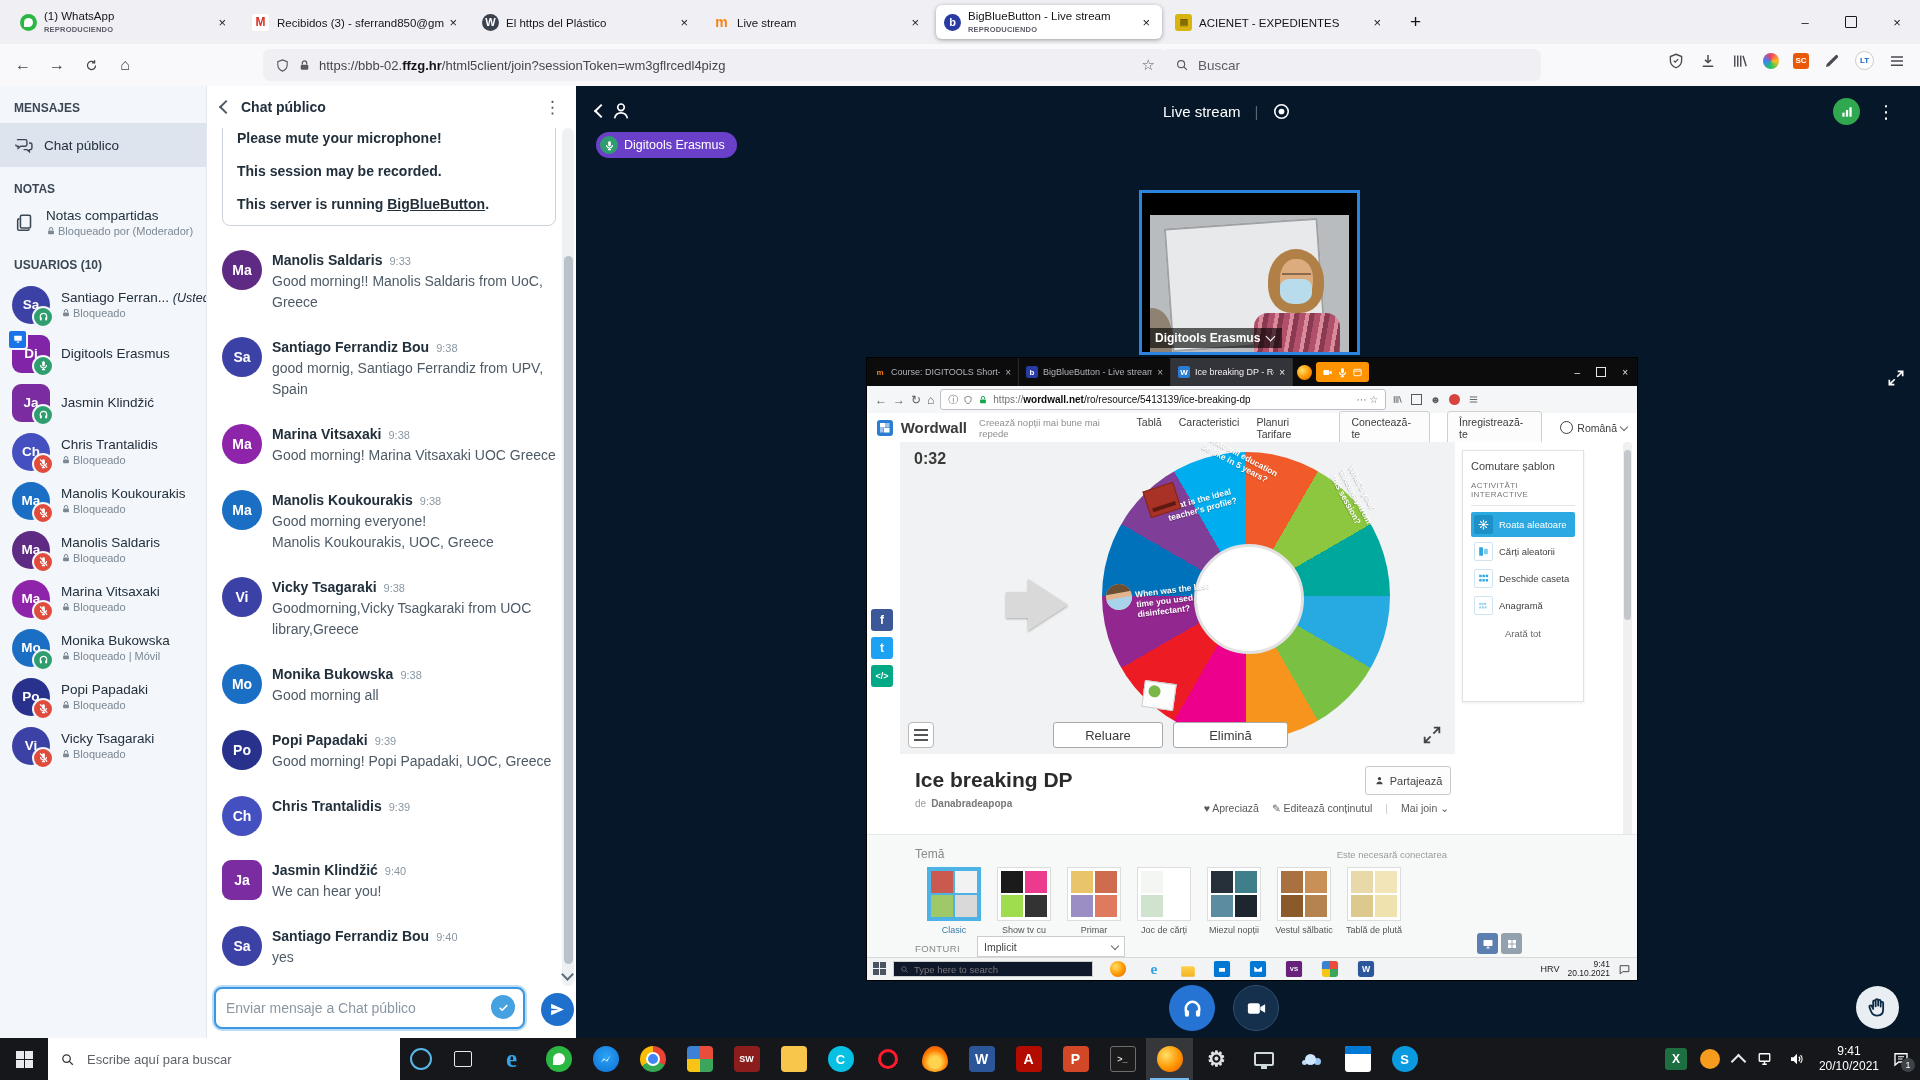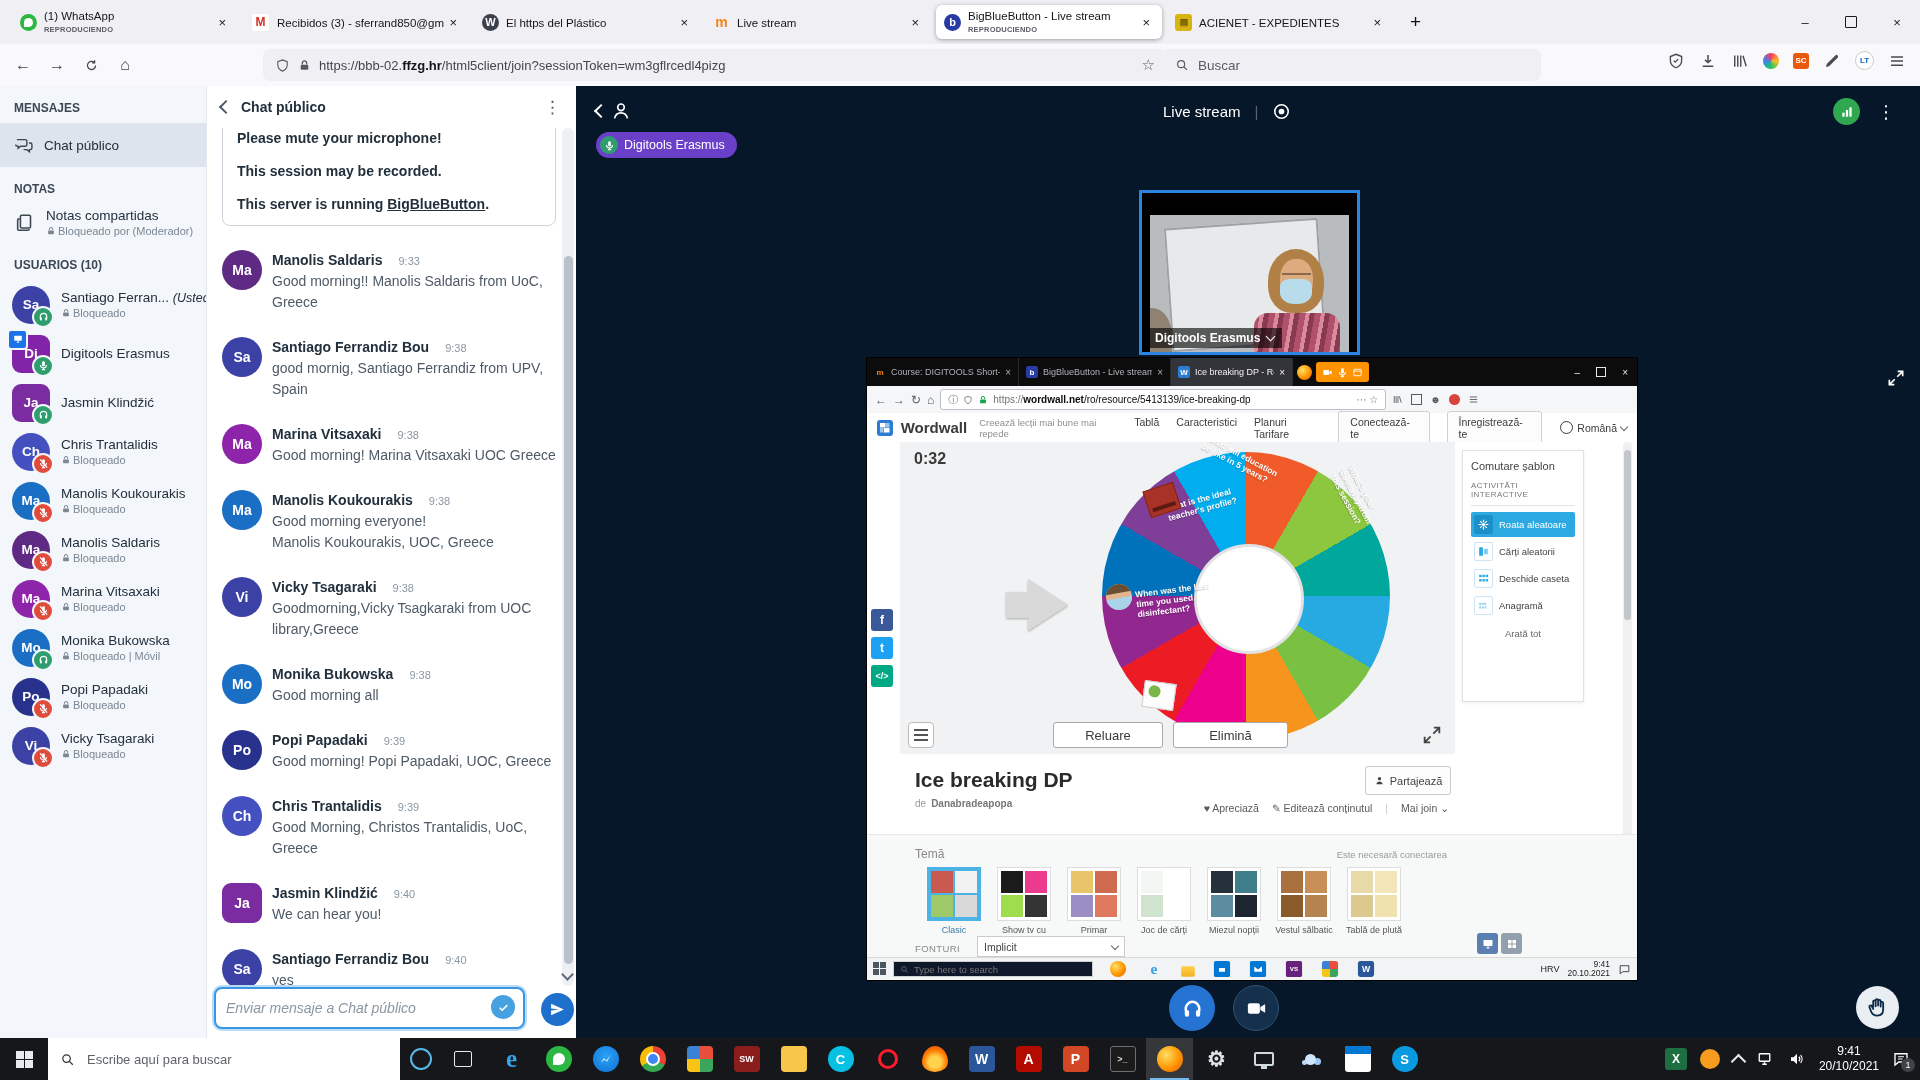--- a/index.html
+++ b/index.html
@@ -78,28 +78,28 @@
   .cscroll{position:absolute;top:42px;left:0;right:16px;bottom:52px;overflow:hidden;padding:0 4px 0 15px;}
   .sysbox{border:1px solid #ccd3da;border-radius:8px;padding:12px 14px;margin-top:-12px;}
   .sysline{font-size:14px;font-weight:bold;color:#22303c;margin-top:15px;line-height:18px;}
   .sysline:first-child{margin-top:0;}
   .sysline u{text-decoration:underline;}
   .msg{display:flex;gap:10px;margin-top:24px;}
   .mav{width:40px;height:40px;flex:0 0 40px;border-radius:50%;display:flex;align-items:center;justify-content:center;color:#fff;font-weight:bold;font-size:14px;}
   .mav.square{border-radius:9px;}
   .mhead{line-height:20px;}
   .mname{font-size:14px;font-weight:bold;color:#22303c;}
-  .mtime{font-size:11px;color:#8a97a3;margin-left:16px;}
+  .mtime{font-size:11px;color:#8a97a3;margin-left:7px;}
   .mline{font-size:14px;color:#4e5a66;line-height:21px;}
   .csb{position:absolute;top:42px;right:2px;bottom:52px;width:12px;background:#eef1f4;border-radius:6px;}
   .csbthumb{position:absolute;left:1.5px;top:128px;height:708px;width:9px;background:#b9c2cb;border-radius:5px;}
   .sdown{position:absolute;right:4px;bottom:58px;width:10px;height:10px;}
   .sdown::before{content:"";position:absolute;left:1px;top:0;width:7px;height:7px;border-right:2px solid #5e6a75;border-bottom:2px solid #5e6a75;transform:rotate(45deg);}
   .cinput{position:absolute;left:7px;bottom:9px;width:307px;height:38px;background:#fff;border:2px solid #3a95e5;box-shadow:0 0 0 2px #badcf6;border-radius:8px;display:flex;align-items:center;}
-  .cinput input{border:0;outline:0;background:transparent;flex:1;height:100%;padding:0 36px 0 10px;font-size:14px;color:#22303c;font-family:"Liberation Sans",sans-serif;font-style:italic;}
+  .cinput input{border:0;outline:0;background:transparent;flex:1;height:100%;padding:0 36px 0 10px;font-size:14px;color:#22303c;font-family:"Liberation Sans",sans-serif;}
   .cinput input::placeholder{color:#8a97a3;}
   .chk{position:absolute;right:8px;top:6px;width:24px;height:24px;border-radius:50%;background:#45a1e0;display:flex;align-items:center;justify-content:center;}
   .chk svg{width:13px;height:13px;}
   .sendbtn{position:absolute;left:334px;bottom:12px;width:33px;height:33px;border-radius:50%;background:#1f70cc;display:flex;align-items:center;justify-content:center;}
   .sendbtn svg{width:17px;height:17px;}
 
   
   .stage{position:absolute;left:576px;right:0;top:86px;bottom:42px;background:#06172a;}
   .st-topleft{position:absolute;left:20px;top:14px;display:flex;align-items:center;gap:4px;color:#fff;}
   .st-chev{width:8px;height:8px;border-left:2px solid #fff;border-bottom:2px solid #fff;transform:rotate(45deg);}
@@ -738,21 +738,20 @@
             <span class="mav " style="background:#28328c">Po</span>
     <span class="mbody ni">
               <div class="mhead"><span class="mname">Popi Papadaki</span><span class="mtime">9:39</span></div>
     <div class="mline">Good morning! Popi Papadaki, UOC, Greece</div>
             </span>
           </div>
           <div class="msg">
             <span class="mav " style="background:#4550c0">Ch</span>
     <span class="mbody ni">
               <div class="mhead"><span class="mname">Chris Trantalidis</span><span class="mtime">9:39</span></div>
-    <div class="mline">Good Morning, Christos Trantalidis, UoC, Greece</div>
             </span>
           </div>
           <div class="msg">
             <span class="mav square" style="background:#7b2ca0">Ja</span>
     <span class="mbody ni">
               <div class="mhead"><span class="mname">Jasmin Klindžić</span><span class="mtime">9:40</span></div>
     <div class="mline">We can hear you!</div>
             </span>
           </div>
           <div class="msg">
@@ -910,21 +909,21 @@
           <span>☻</span>
           <span class="reddot"></span>
           <svg width="11" height="11" viewBox="0 0 24 24" fill="none" stroke="currentColor" stroke-width="2">
               <path d="M4 6.5h16M4 12h16M4 17.5h16"></path>
             </svg>
         </div>
       </div>
       <div class="ww-header">
         <span class="wwlogo"></span>
         <span class="wwname">Wordwall</span>
-        <span class="wwtag">Creează lecții mai bune mai repede</span>
+        <span class="wwtag">Creează nopții mai bune mai repede</span>
         <span class="wwnav" id="wwnav">
             <span>Tablă</span>
             <span>Caracteristici</span>
             <span>Planuri Tarifare</span>
           </span>
         <span class="wwbtn">Conectează-te</span>
         <span class="wwbtn">Înregistrează-te</span>
         <span class="wwlang">
             <span class="globe"></span>
             <span>Română</span>

